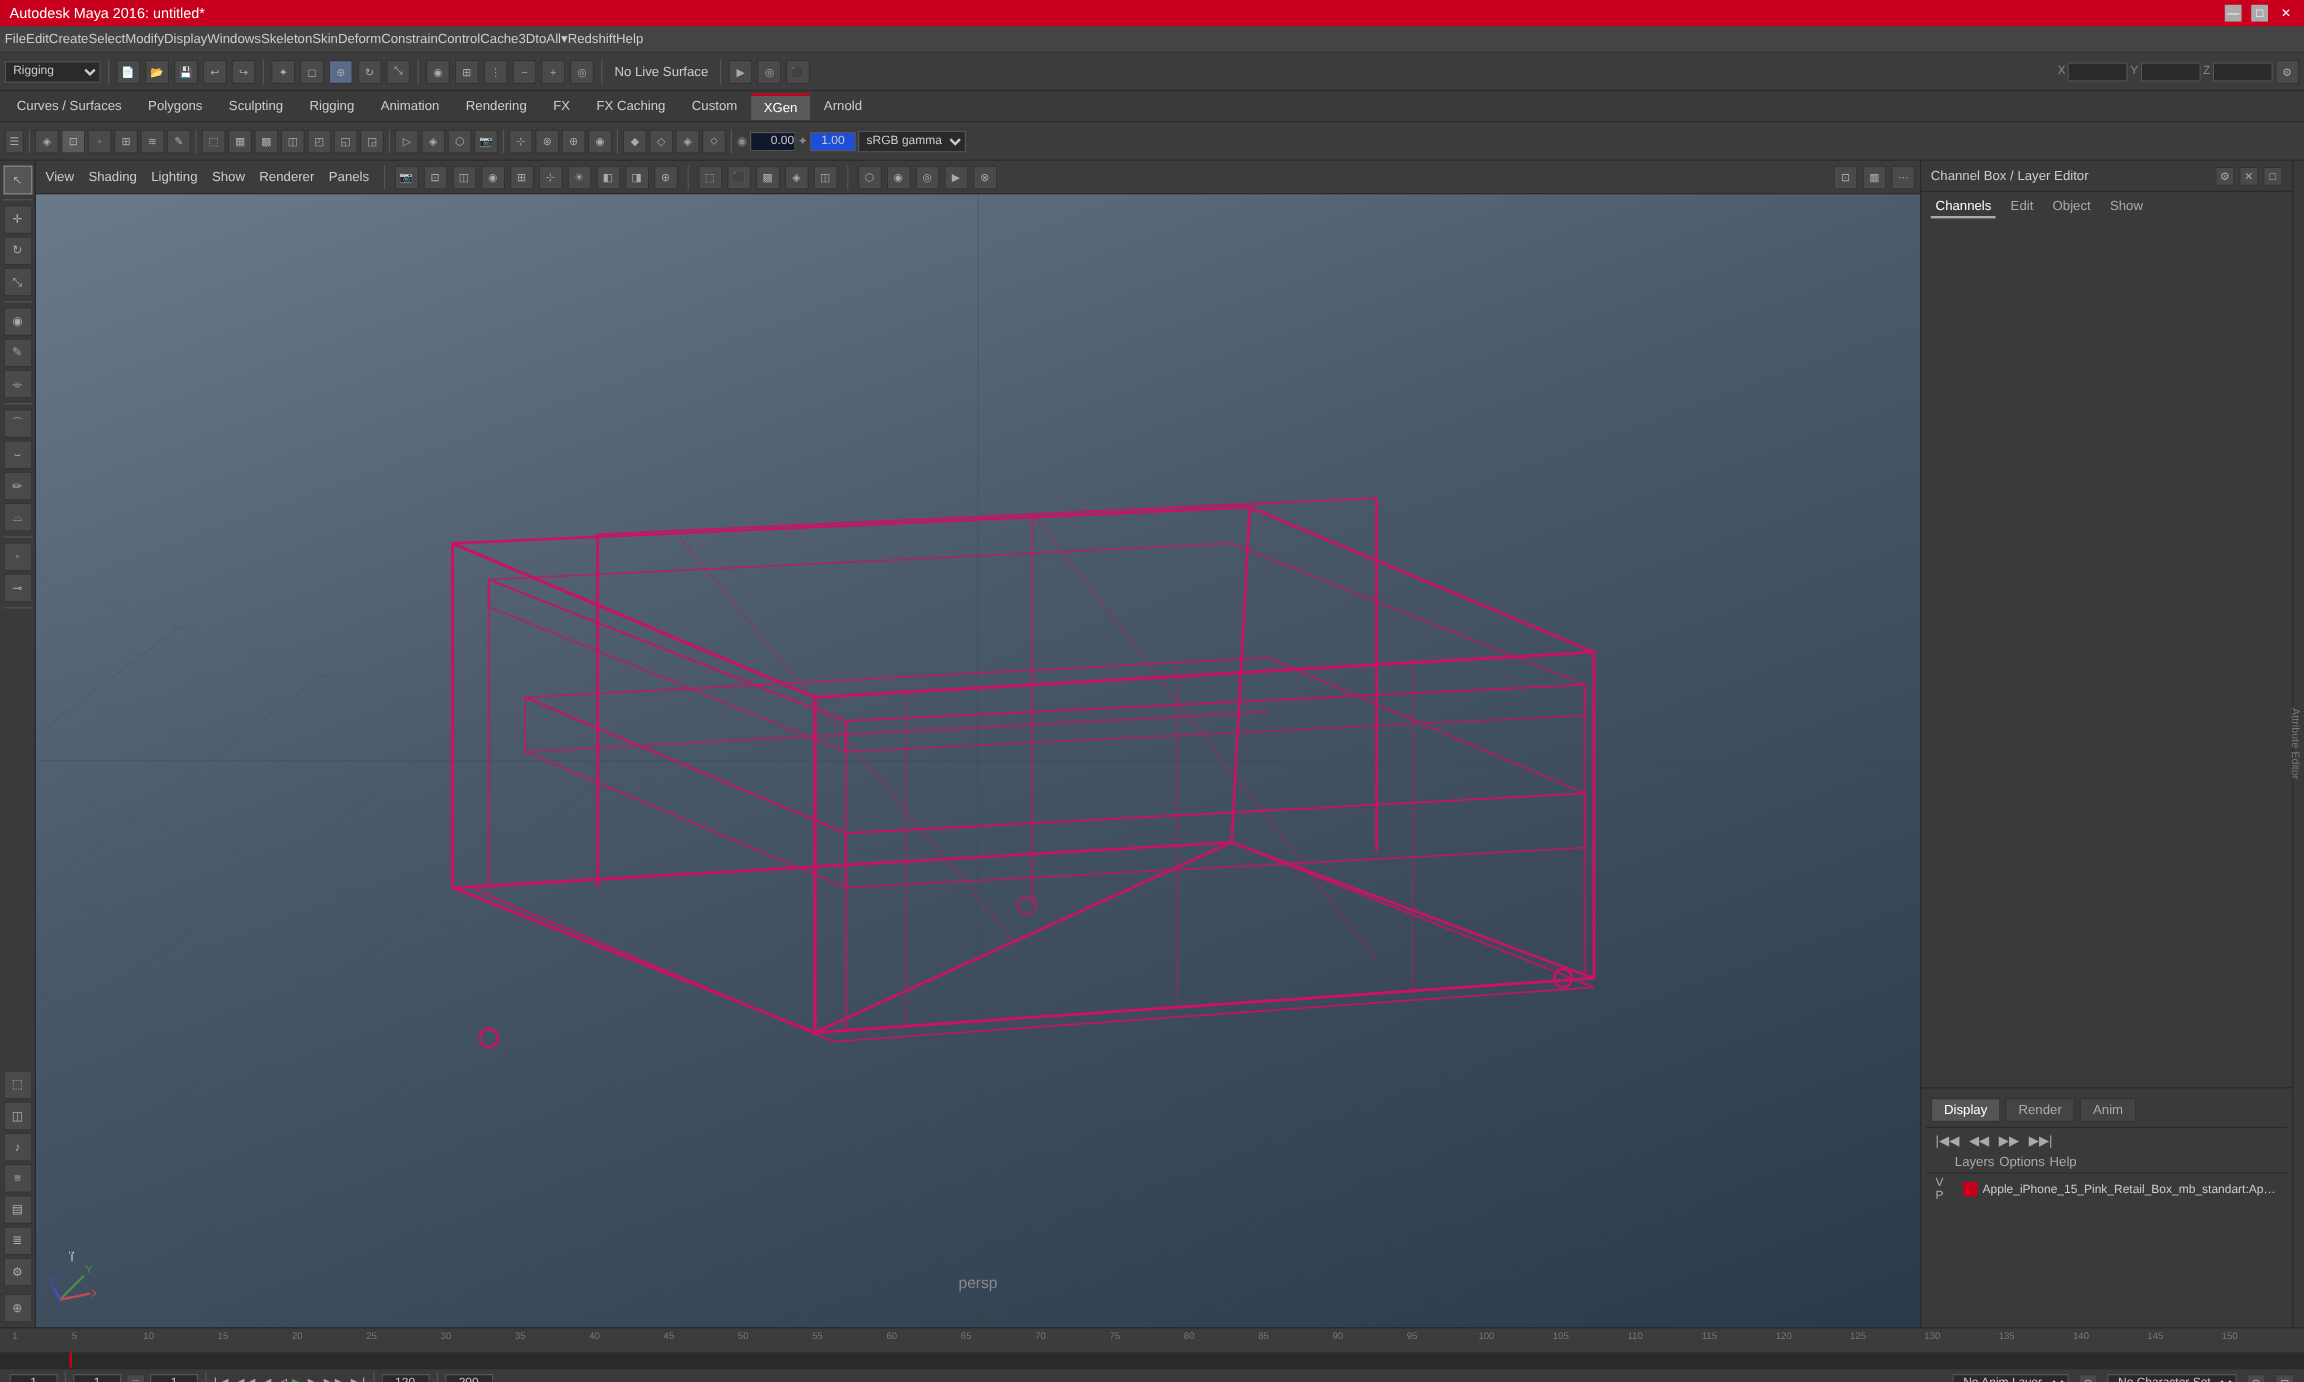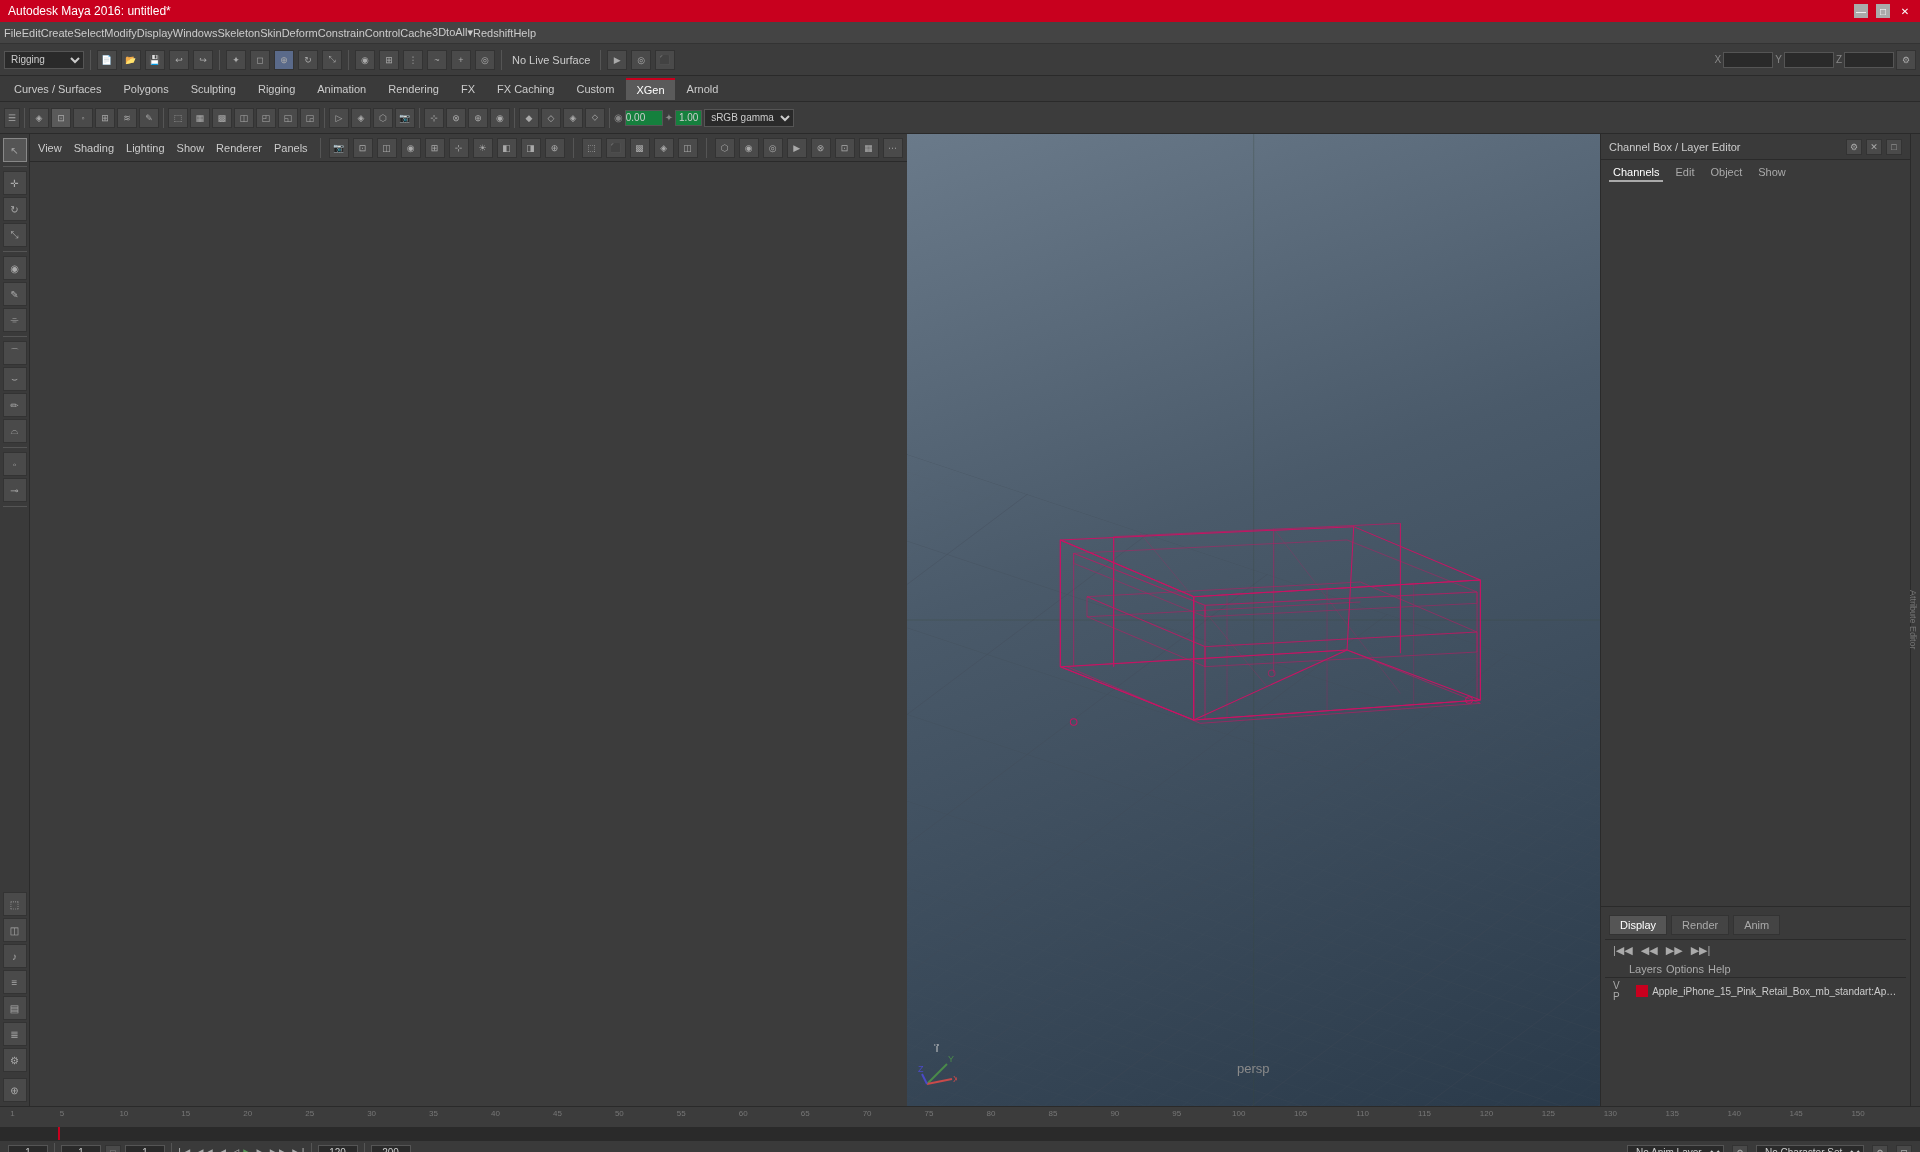--- a/index.html
+++ b/index.html
@@ -301,23 +301,23 @@
   <div class="tb-separator"></div>
 
   <div class="tb-icon">◆</div>
   <div class="tb-icon">◇</div>
   <div class="tb-icon">◈</div>
   <div class="tb-icon">⬦</div>
   <div class="tb-separator"></div>
 
   <div style="display:flex;align-items:center;gap:2px;">
     <span style="color:#888;font-size:10px;">◉</span>
-    <input type="text" value="0.00" style="width: 38px; height: 16px; background: #15803d; border: 1px solid rgb(85, 85, 85); color: rgb(204, 204, 204); font-size: 10px; text-align: left;">
+    <input type="text" value="0.00" style="width: 38px; height: 16px; background: #0f172a; border: 1px solid rgb(85, 85, 85); color: rgb(204, 204, 204); font-size: 10px; text-align: right;">
     <span style="color:#888;font-size:10px;">✦</span>
-    <input type="text" value="1.00" style="width: 27px; height: 16px; background: #15803d; border: 1px solid rgb(85, 85, 85); color: rgb(204, 204, 204); font-size: 10px; text-align: center;">
+    <input type="text" value="1.00" style="width: 38px; height: 16px; background: #1d4ed8; border: 1px solid rgb(85, 85, 85); color: rgb(204, 204, 204); font-size: 10px; text-align: center;">
     <select class="tb-dropdown" style="width:90px;">
       <option>sRGB gamma</option>
     </select>
   </div>
 </div>
 
 <div id="main-layout">
 
   <div id="left-toolbar">
     <div class="tool-btn active">↖</div>
@@ -346,21 +346,21 @@
       <div class="tool-btn">≡</div>
       <div class="tool-btn">▤</div>
       <div class="tool-btn">≣</div>
       <div class="tool-btn">⚙</div>
       <div style="margin-top:4px;">
         <div class="tool-btn">⊕</div>
       </div>
     </div>
   </div>
 
-  <div id="viewport-container" style="flex:1;display:flex;flex-direction:row;">
+  <div id="viewport-container" style="flex:1;display:flex;flex-direction:column;">
 
     <div id="vp-inner-toolbar">
       <span class="vp-btn">View</span>
       <span class="vp-btn">Shading</span>
       <span class="vp-btn">Lighting</span>
       <span class="vp-btn">Show</span>
       <span class="vp-btn">Renderer</span>
       <span class="vp-btn">Panels</span>
       <div class="tb-separator" style="margin:0 4px;"></div>
 

